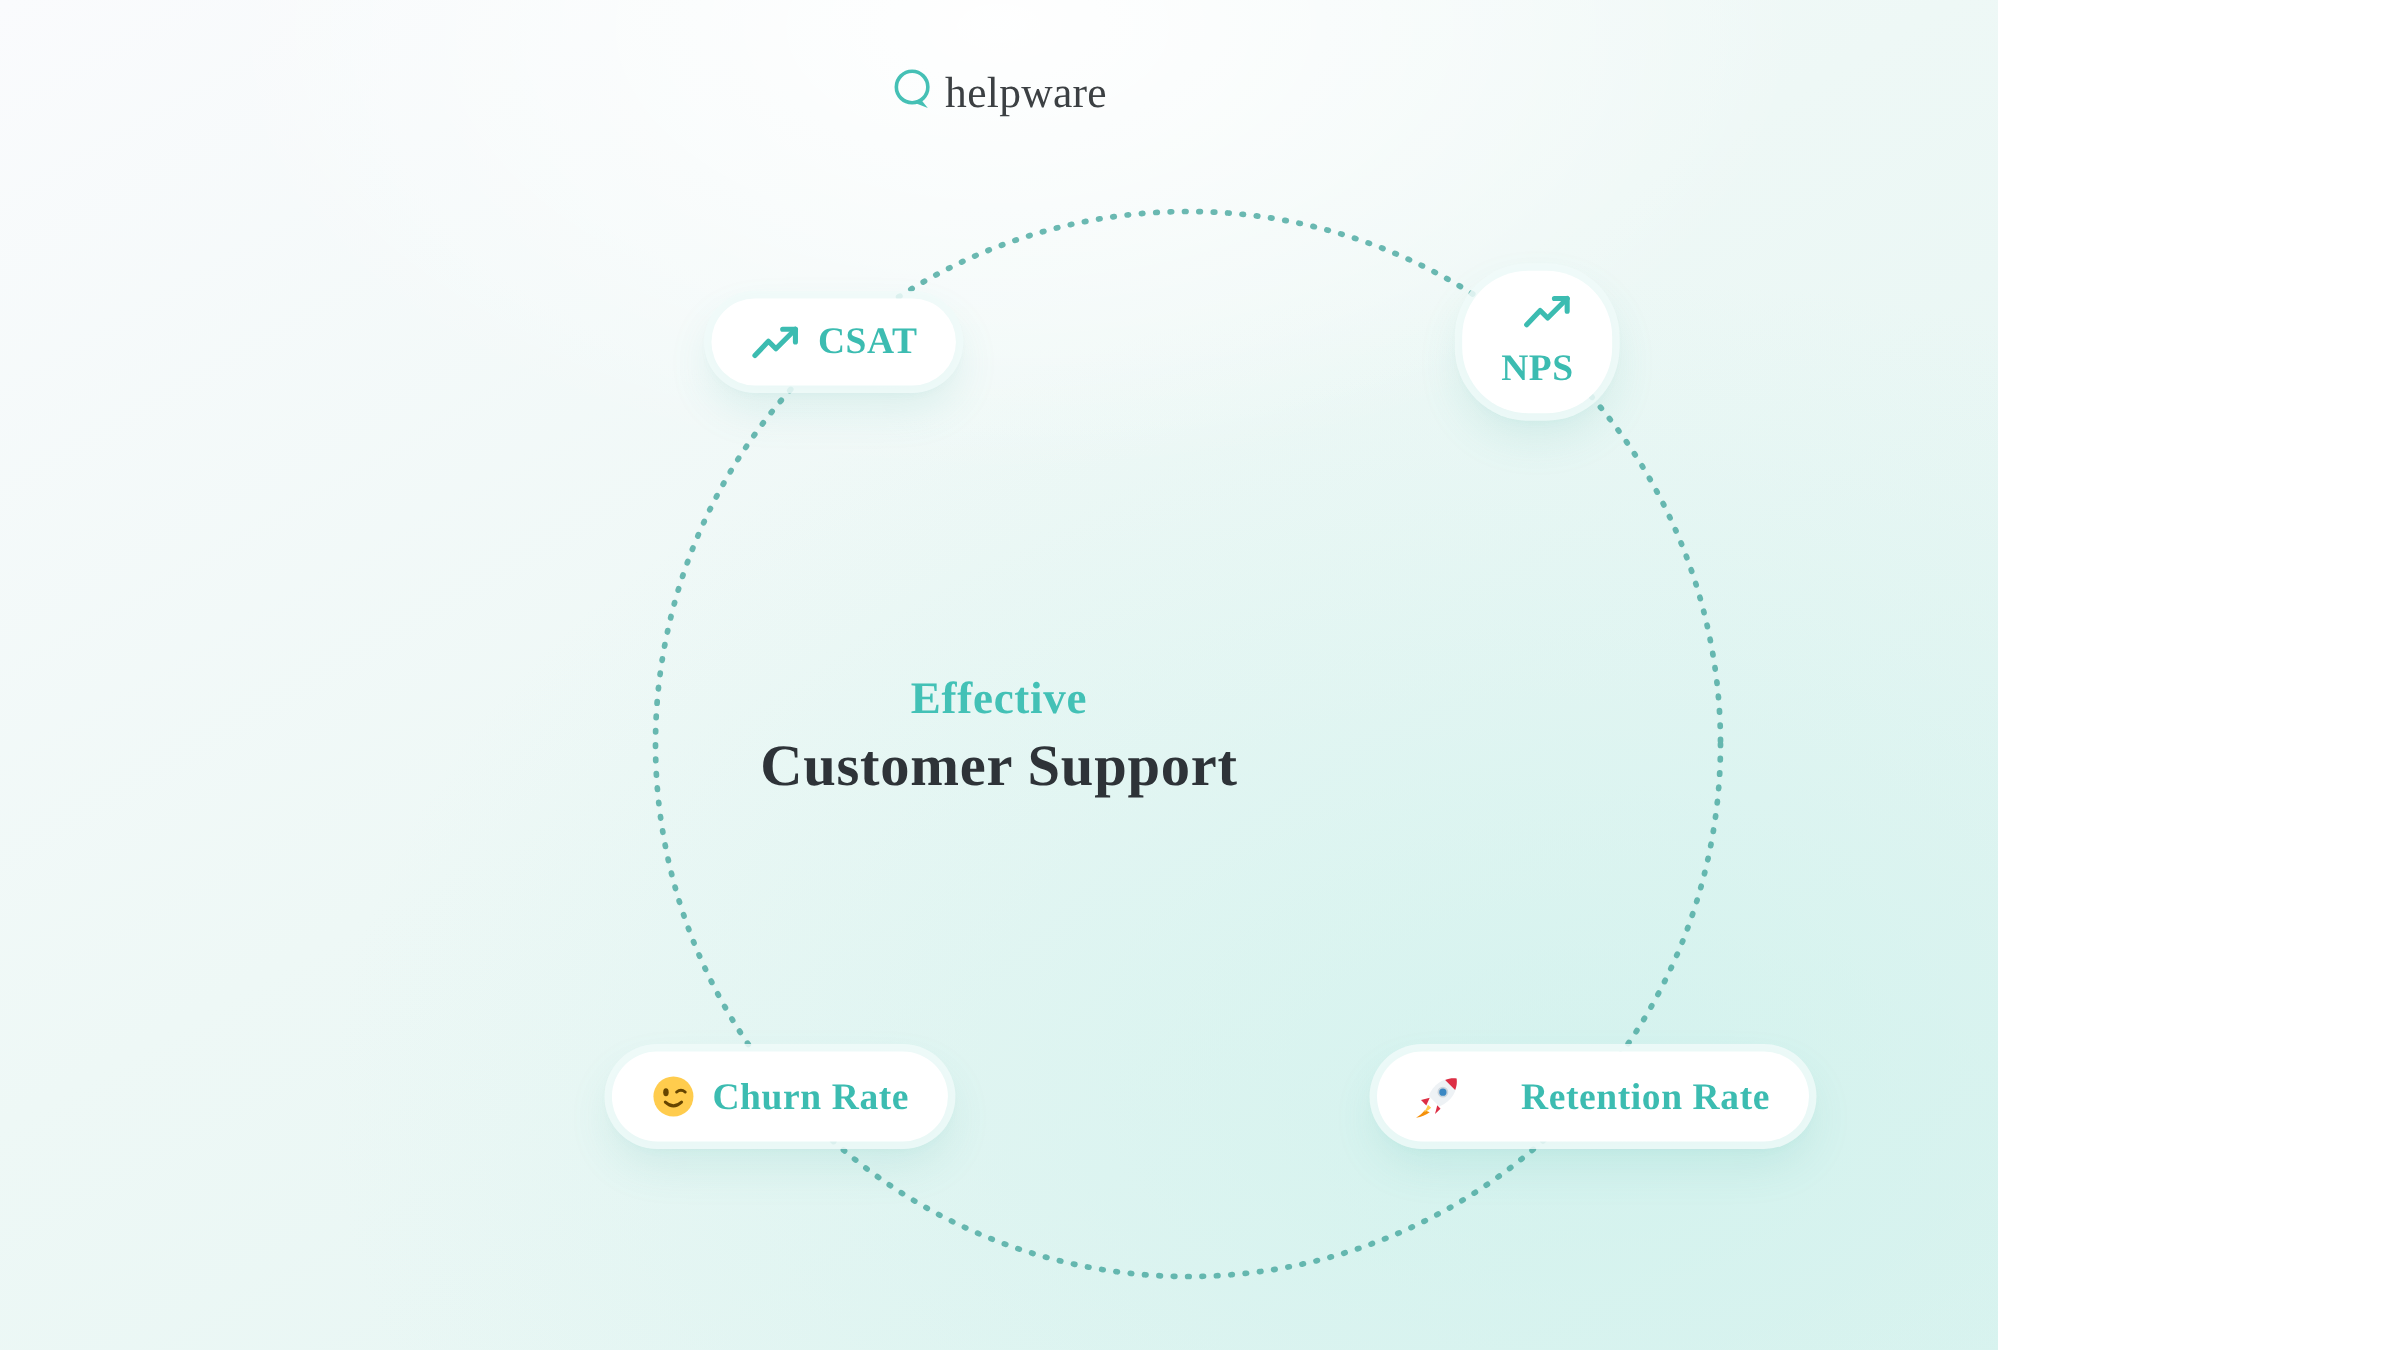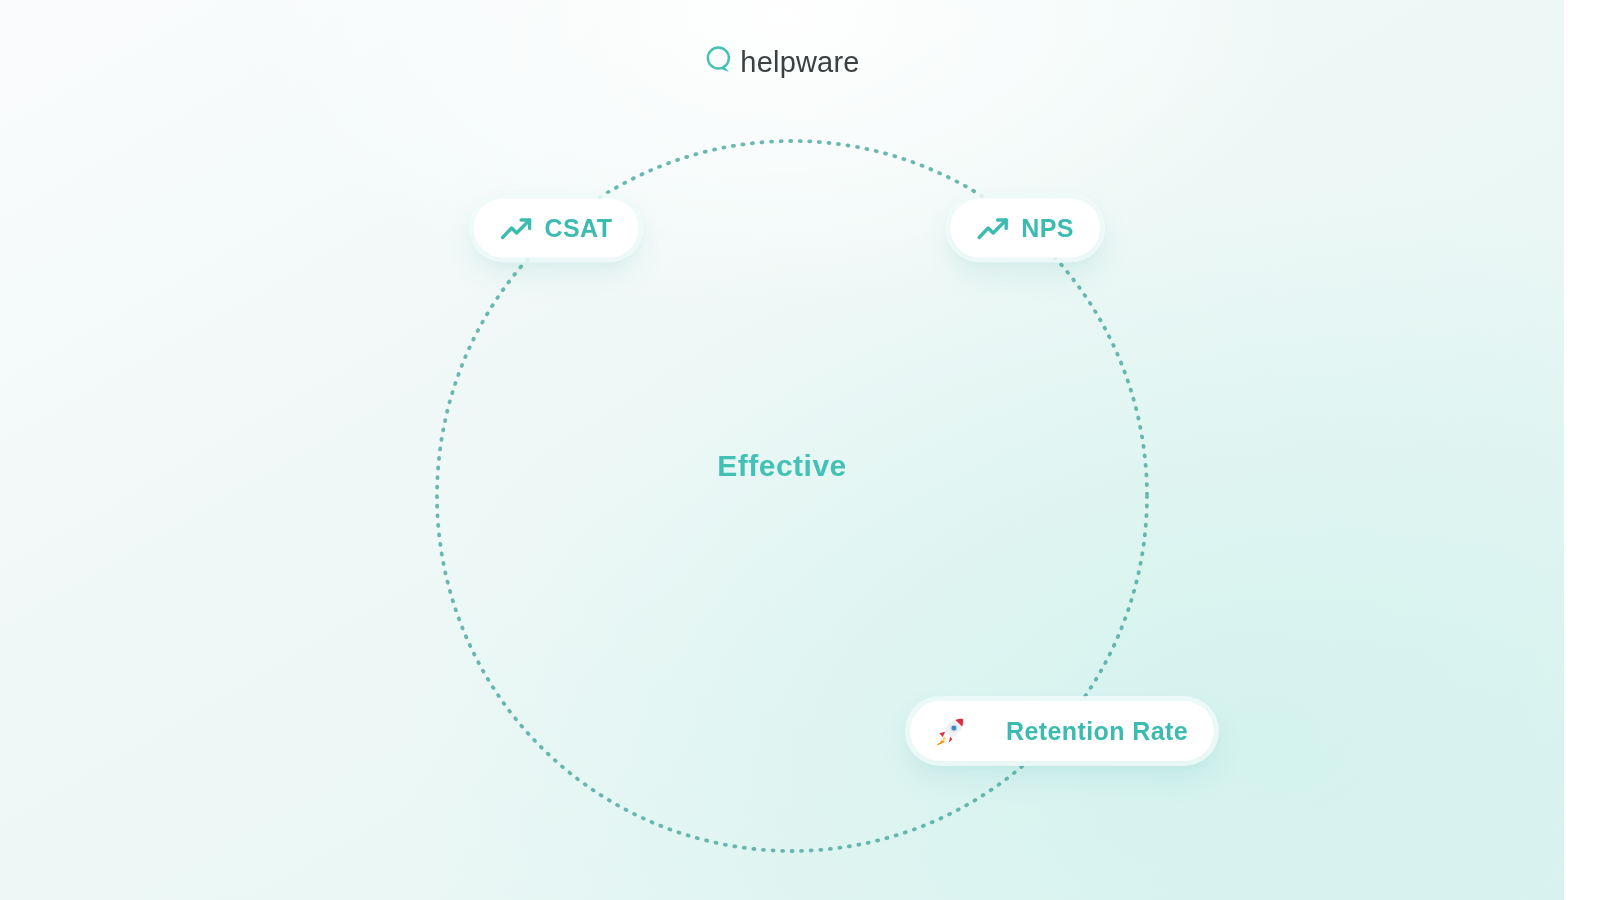--- a/index.html
+++ b/index.html
@@ -1,20 +1,20 @@
 <!DOCTYPE html>
 <html><head>
 <meta charset="utf-8">
 <style>
   html,body{margin:0;padding:0;background:#fff;}
   .canvas{
     position:relative;
-    width:1564px;height:900px;
+    width:1332px;height:900px;
     overflow:hidden;
-    font-family:Liberation Sans, sans-serif;
+    font-family:Liberation Serif, serif;
     background:
       radial-gradient(900px 500px at 50% 2%, rgba(255,255,255,0.95), rgba(255,255,255,0) 60%),
       radial-gradient(1300px 850px at 80% 82%, rgba(198,240,234,0.55), rgba(198,240,234,0) 65%),
       linear-gradient(150deg, #fafbfd 0%, #eef8f6 45%, #e0f4f1 100%);
   }
   .dotted-circle-svg{position:absolute;left:0;top:0;z-index:1;}
   .logo{
     position:absolute;left:50%;top:44px;transform:translateX(-50%);
     display:flex;align-items:center;gap:6px;z-index:3;
   }
@@ -33,21 +33,21 @@
     background:#ffffff;
     border-radius:44px;
     padding:15px 26px;
     box-shadow:0 0 0 5px rgba(240,250,249,0.85), 0 14px 30px rgba(77,179,170,0.16), 0 3px 8px rgba(77,179,170,0.10);
     z-index:2;
     white-space:nowrap;
   }
   .pill-label{font-size:25px;font-weight:700;color:#3cbcb1;letter-spacing:0.4px;}
   .pill .icon{display:inline-flex;align-items:center;justify-content:center;}
   .pill-csat{left:556px;top:228px;}
-  .pill-nps{left:1025px;top:228px;}
+  .pill-nps{left:1025px;top:228px;flex-direction:column;}
   .pill-ces{left:433px;top:489px;}
   .pill-clv{left:1139px;top:489px;}
   .pill-churn{left:520px;top:731px;}
   .pill-retention{left:1062px;top:731px;gap:40px;}
 </style>
 </head>
 <body>
 
 <div class="canvas">
 
@@ -60,20 +60,21 @@
       <svg width="30" height="32" viewBox="0 0 30 32">
         <circle cx="14" cy="14" r="10.5" fill="none" stroke="#45c0b5" stroke-width="2.4"></circle>
         <path d="M20 22.5 L24.5 28 L15.5 24.5 Z" fill="#45c0b5"></path>
       </svg>
     </span>
     <span class="logo-text">helpware</span>
   </div>
 
   <div class="center-title">
     <div class="line1">Effective</div>
+    <div class="line2">Customer Support</div>
   </div>
 
   <div class="pill pill-csat">
     <span class="icon">
       <svg width="34" height="26" viewBox="0 0 34 26" fill="none">
         <path d="M3 21 L12 11.5 L17 16.5 L30 3.5" stroke="#3cbcb1" stroke-width="3.4" stroke-linecap="round" stroke-linejoin="round"></path>
         <path d="M21.5 3.5 H30 V12" stroke="#3cbcb1" stroke-width="3.4" stroke-linecap="round" stroke-linejoin="round"></path>
       </svg>
     </span>
     <span class="pill-label">CSAT</span>
@@ -84,20 +85,31 @@
       <svg width="34" height="26" viewBox="0 0 34 26" fill="none">
         <path d="M3 21 L12 11.5 L17 16.5 L30 3.5" stroke="#3cbcb1" stroke-width="3.4" stroke-linecap="round" stroke-linejoin="round"></path>
         <path d="M21.5 3.5 H30 V12" stroke="#3cbcb1" stroke-width="3.4" stroke-linecap="round" stroke-linejoin="round"></path>
       </svg>
     </span>
     <span class="pill-label">NPS</span>
   </div>
 
 
 
+  <div class="pill pill-churn">
+    <span class="icon">
+      <svg width="30" height="30" viewBox="0 0 36 36">
+        <circle cx="18" cy="18" r="16" fill="#ffcc4d"></circle>
+        <ellipse cx="12" cy="14.5" rx="2.2" ry="3.2" fill="#664500"></ellipse>
+        <path d="M20.5 14.5 q3.5 -3 7 0" stroke="#664500" stroke-width="2.2" fill="none" stroke-linecap="round"></path>
+        <path d="M11.5 22.5 q6.5 6 13 0" stroke="#664500" stroke-width="2.4" fill="none" stroke-linecap="round"></path>
+      </svg>
+    </span>
+    <span class="pill-label">Churn Rate</span>
+  </div>
 
   <div class="pill pill-retention">
     <span class="icon">
       <svg width="30" height="30" viewBox="0 0 36 36">
         <path d="M7 29 c-2.5 3 -4.5 4.5 -7 6 4.5 -0.8 7.5 -2 11 -4.5 z" fill="#f4900c"></path>
         <path d="M9.5 24.5 c-0.8 2.5 -1.8 4.2 -3.2 6 2 -0.8 4 -2 5.8 -3.6 z" fill="#ffcc4d"></path>
         <path d="M11 19 l-7 1.8 4.2 4.4 z" fill="#dd2e44"></path>
         <path d="M17 25 l-1.8 7 4.4 -4.2 z" fill="#dd2e44"></path>
         <path d="M32.5 3.5 c-9.5 -1.2 -18 3.8 -22.5 13.8 l8.7 8.7 c10 -4.5 15 -13 13.8 -22.5 z" fill="#eef2f5"></path>
         <path d="M32.5 3.5 c-3.2 -0.4 -6.3 0 -9.2 1.2 l8 8 c1.2 -2.9 1.6 -6 1.2 -9.2 z" fill="#dd2e44"></path>

